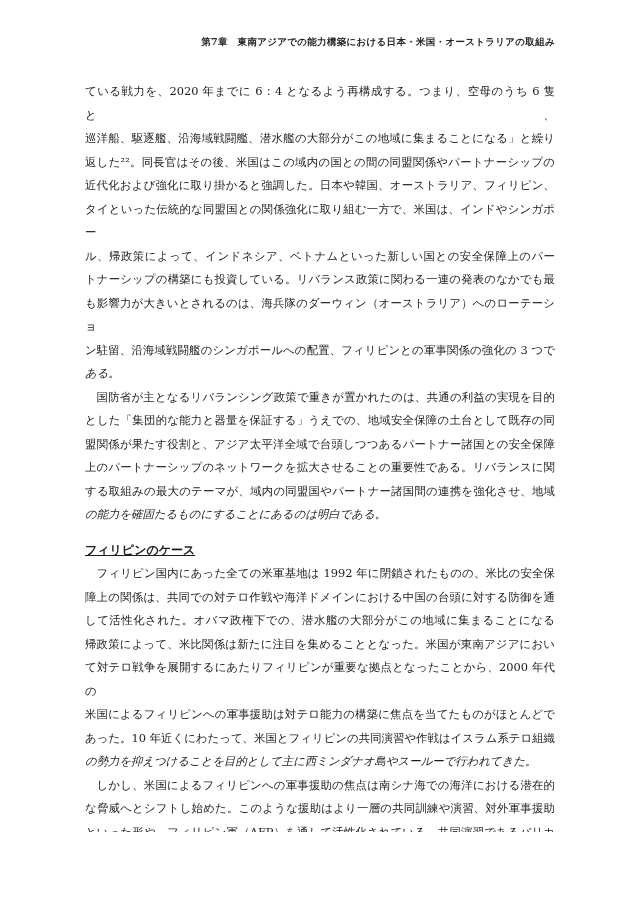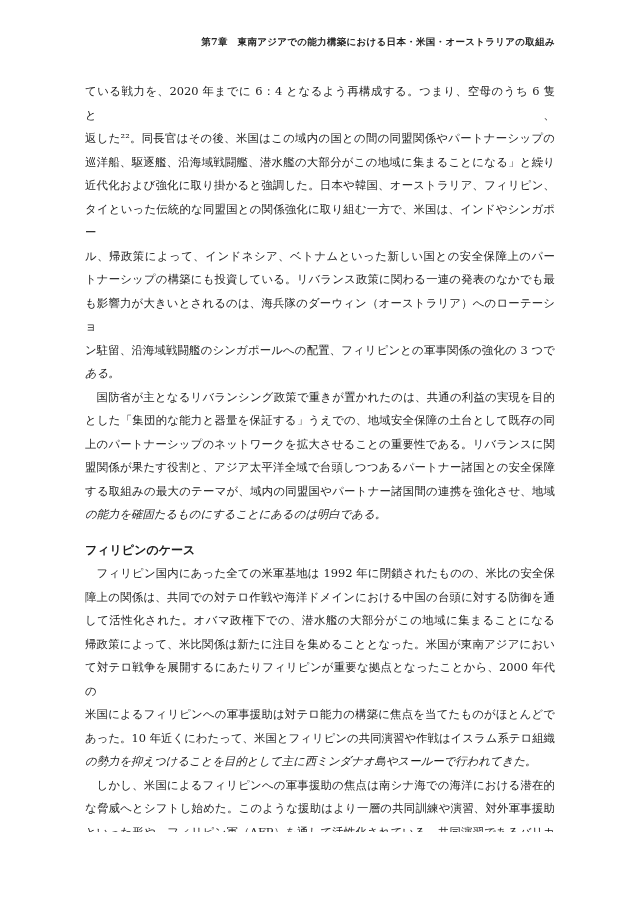--- a/index.html
+++ b/index.html
@@ -44,20 +44,21 @@
   }
   .block.heading {
     margin-top: 12px;
     font-family: "DejaVu Sans", "Liberation Sans", sans-serif;
     font-weight: bold;
     font-size: 12px;
   }
   .block.heading .line {
     text-align: left;
     text-align-last: left;
+    text-decoration: underline;
   }
   .page-footer {
     position: absolute;
     top: 858px;
     left: 0;
     width: 100%;
     text-align: center;
     font-size: 12.5px;
     color: #1c1c1c;
     margin-top: 8px;
@@ -65,35 +66,35 @@
 </style>
 </head>
 <body>
 
 <div class="page">
   <div class="running-header">第7章　東南アジアでの能力構築における日本・米国・オーストラリアの取組み</div>
 
   <main class="body-text">
       <div class="block paragraph">
         <div class="line">ている戦力を、2020 年までに 6：4 となるよう再構成する。つまり、空母のうち 6 隻と、</div>
+        <div class="line">巡洋船、駆逐艦、沿海域戦闘艦、潜水艦の大部分がこの地域に集まることになる」と繰り</div>
         <div class="line">返した²²。同長官はその後、米国はこの域内の国との間の同盟関係やパートナーシップの</div>
-        <div class="line">巡洋船、駆逐艦、沿海域戦闘艦、潜水艦の大部分がこの地域に集まることになる」と繰り</div>
         <div class="line">近代化および強化に取り掛かると強調した。日本や韓国、オーストラリア、フィリピン、</div>
         <div class="line">タイといった伝統的な同盟国との関係強化に取り組む一方で、米国は、インドやシンガポー</div>
         <div class="line">ル、帰政策によって、インドネシア、ベトナムといった新しい国との安全保障上のパー</div>
         <div class="line">トナーシップの構築にも投資している。リバランス政策に関わる一連の発表のなかでも最</div>
         <div class="line">も影響力が大きいとされるのは、海兵隊のダーウィン（オーストラリア）へのローテーショ</div>
         <div class="line">ン駐留、沿海域戦闘艦のシンガポールへの配置、フィリピンとの軍事関係の強化の 3 つで</div>
         <div class="line para-end">ある。</div>
       </div>
       <div class="block paragraph">
         <div class="line">　国防省が主となるリバランシング政策で重きが置かれたのは、共通の利益の実現を目的</div>
         <div class="line">とした「集団的な能力と器量を保証する」うえでの、地域安全保障の土台として既存の同</div>
+        <div class="line">盟関係が果たす役割と、アジア太平洋全域で台頭しつつあるパートナー諸国との安全保障</div>
         <div class="line">上のパートナーシップのネットワークを拡大させることの重要性である。リバランスに関</div>
-        <div class="line">盟関係が果たす役割と、アジア太平洋全域で台頭しつつあるパートナー諸国との安全保障</div>
         <div class="line">する取組みの最大のテーマが、域内の同盟国やパートナー諸国間の連携を強化させ、地域</div>
         <div class="line para-end">の能力を確固たるものにすることにあるのは明白である。</div>
       </div>
       <div class="block heading">
         <div class="line para-end">フィリピンのケース</div>
       </div>
       <div class="block paragraph">
         <div class="line">　フィリピン国内にあった全ての米軍基地は 1992 年に閉鎖されたものの、米比の安全保</div>
         <div class="line">障上の関係は、共同での対テロ作戦や海洋ドメインにおける中国の台頭に対する防御を通</div>
         <div class="line">して活性化された。オバマ政権下での、潜水艦の大部分がこの地域に集まることになる</div>

